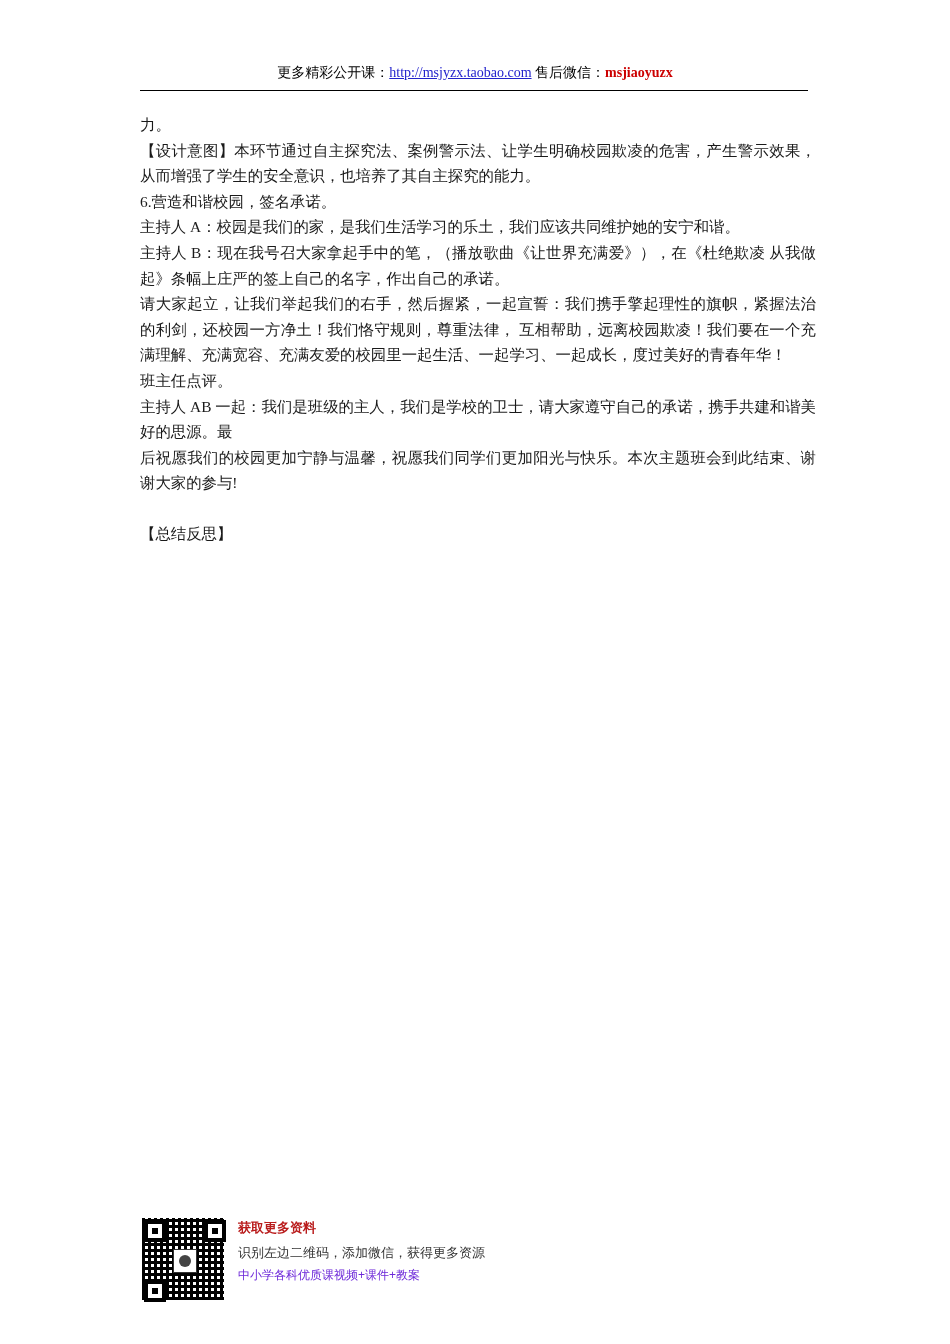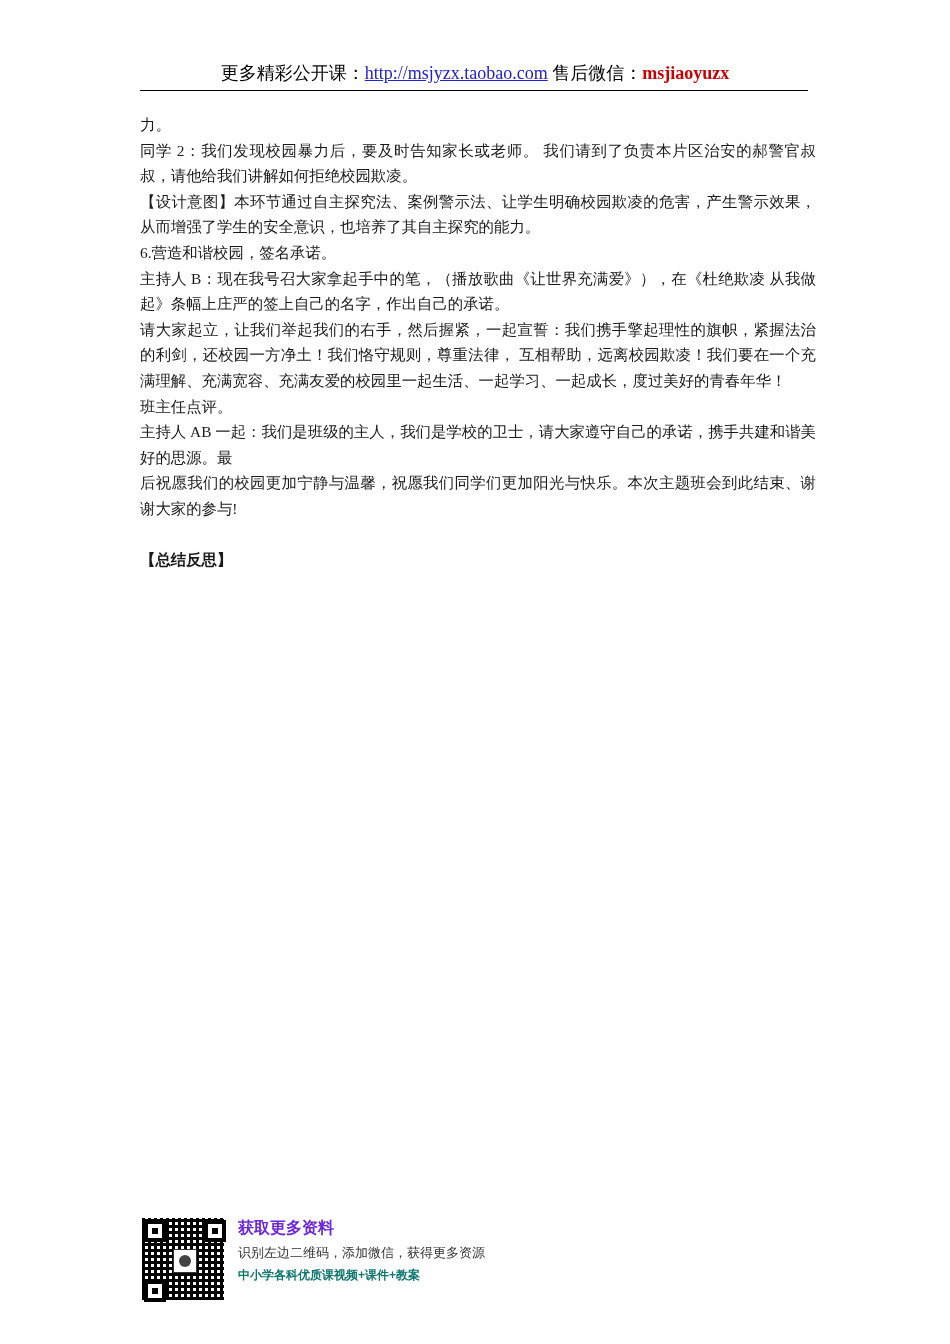--- a/index.html
+++ b/index.html
@@ -24,21 +24,21 @@
     box-sizing: border-box;
   }
 
   
   .header {
     position: absolute;
     top: 62px;
     left: 140px;
     width: 670px;
     text-align: center;
-    font-size: 18px;
+    font-size: 14px;
     line-height: 22px;
     white-space: nowrap;
     color: #000;
   }
   .header .hdr-label {
     font-family: "Liberation Serif", serif;
   }
   .header .hdr-link {
     color: #2222cc;
     text-decoration: underline;
@@ -72,21 +72,20 @@
     color: #1a1a1a;
   }
   .content p {
     margin: 0;
     padding: 0;
     text-indent: 0;
     font-family: "Liberation Serif", "DejaVu Serif", serif;
   }
   .content p.gap-before {
     margin-top: 25px;
-    font-weight: bold;
   }
 
   
   .footer {
     position: absolute;
     left: 140px;
     top: 1216px;
     width: 460px;
     height: 88px;
   }
@@ -143,55 +142,55 @@
     background: #444;
   }
 
   .footer-text {
     position: absolute;
     left: 98px;
     top: 2px;
     width: 340px;
   }
   .footer-title {
-    color: #6d28d9;
+    color: #b91c1c;
     font-weight: bold;
-    font-size: 16px;
+    font-size: 13px;
     line-height: 19px;
     font-family: "Liberation Sans", sans-serif;
     margin-bottom: 7px;
   }
   .footer-line {
     color: #333333;
     font-size: 13px;
     line-height: 17px;
     font-family: "Liberation Sans", sans-serif;
   }
   .footer-line.bold {
-    font-weight: bold;
-    color: #0f766e;
+    font-weight: normal;
+    color: #6d28d9;
     margin-top: 6px;
     font-size: 12px;
   }
 </style>
 </head>
 <body>
 
 <div class="page">
 
   <div class="header">
     <span class="hdr-label">更多精彩公开课：</span><a class="hdr-link" href="#">http://msjyzx.taobao.com</a><span class="hdr-after"> 售后微信：</span><span class="hdr-wechat">msjiaoyuzx</span>
   </div>
   <div class="header-rule"></div>
 
   <div class="content">
     <p>力。</p>
-    <p>同学 2：我们发现校园暴力后，要及时告知家长或老师。 我们请到了负责本片区治安的郝警官叔叔，请他给我们讲解如何拒绝校园欺凌。</p>
     <p>【设计意图】本环节通过自主探究法、案例警示法、让学生明确校园欺凌的危害，产生警示效果，从而增强了学生的安全意识，也培养了其自主探究的能力。</p>
     <p>6.营造和谐校园，签名承诺。</p>
+    <p>主持人 A：校园是我们的家，是我们生活学习的乐土，我们应该共同维护她的安宁和谐。</p>
     <p>主持人 B：现在我号召大家拿起手中的笔，（播放歌曲《让世界充满爱》），在《杜绝欺凌 从我做起》条幅上庄严的签上自己的名字，作出自己的承诺。</p>
     <p>请大家起立，让我们举起我们的右手，然后握紧，一起宣誓：我们携手擎起理性的旗帜，紧握法治的利剑，还校园一方净土！我们恪守规则，尊重法律， 互相帮助，远离校园欺凌！我们要在一个充满理解、充满宽容、充满友爱的校园里一起生活、一起学习、一起成长，度过美好的青春年华！</p>
     <p>班主任点评。</p>
     <p>主持人 AB 一起：我们是班级的主人，我们是学校的卫士，请大家遵守自己的承诺，携手共建和谐美好的思源。最</p>
     <p>后祝愿我们的校园更加宁静与温馨，祝愿我们同学们更加阳光与快乐。本次主题班会到此结束、谢谢大家的参与!</p>
     <p class="gap-before">【总结反思】</p>
   </div>
 
   <div class="footer">
     <div class="qr">

